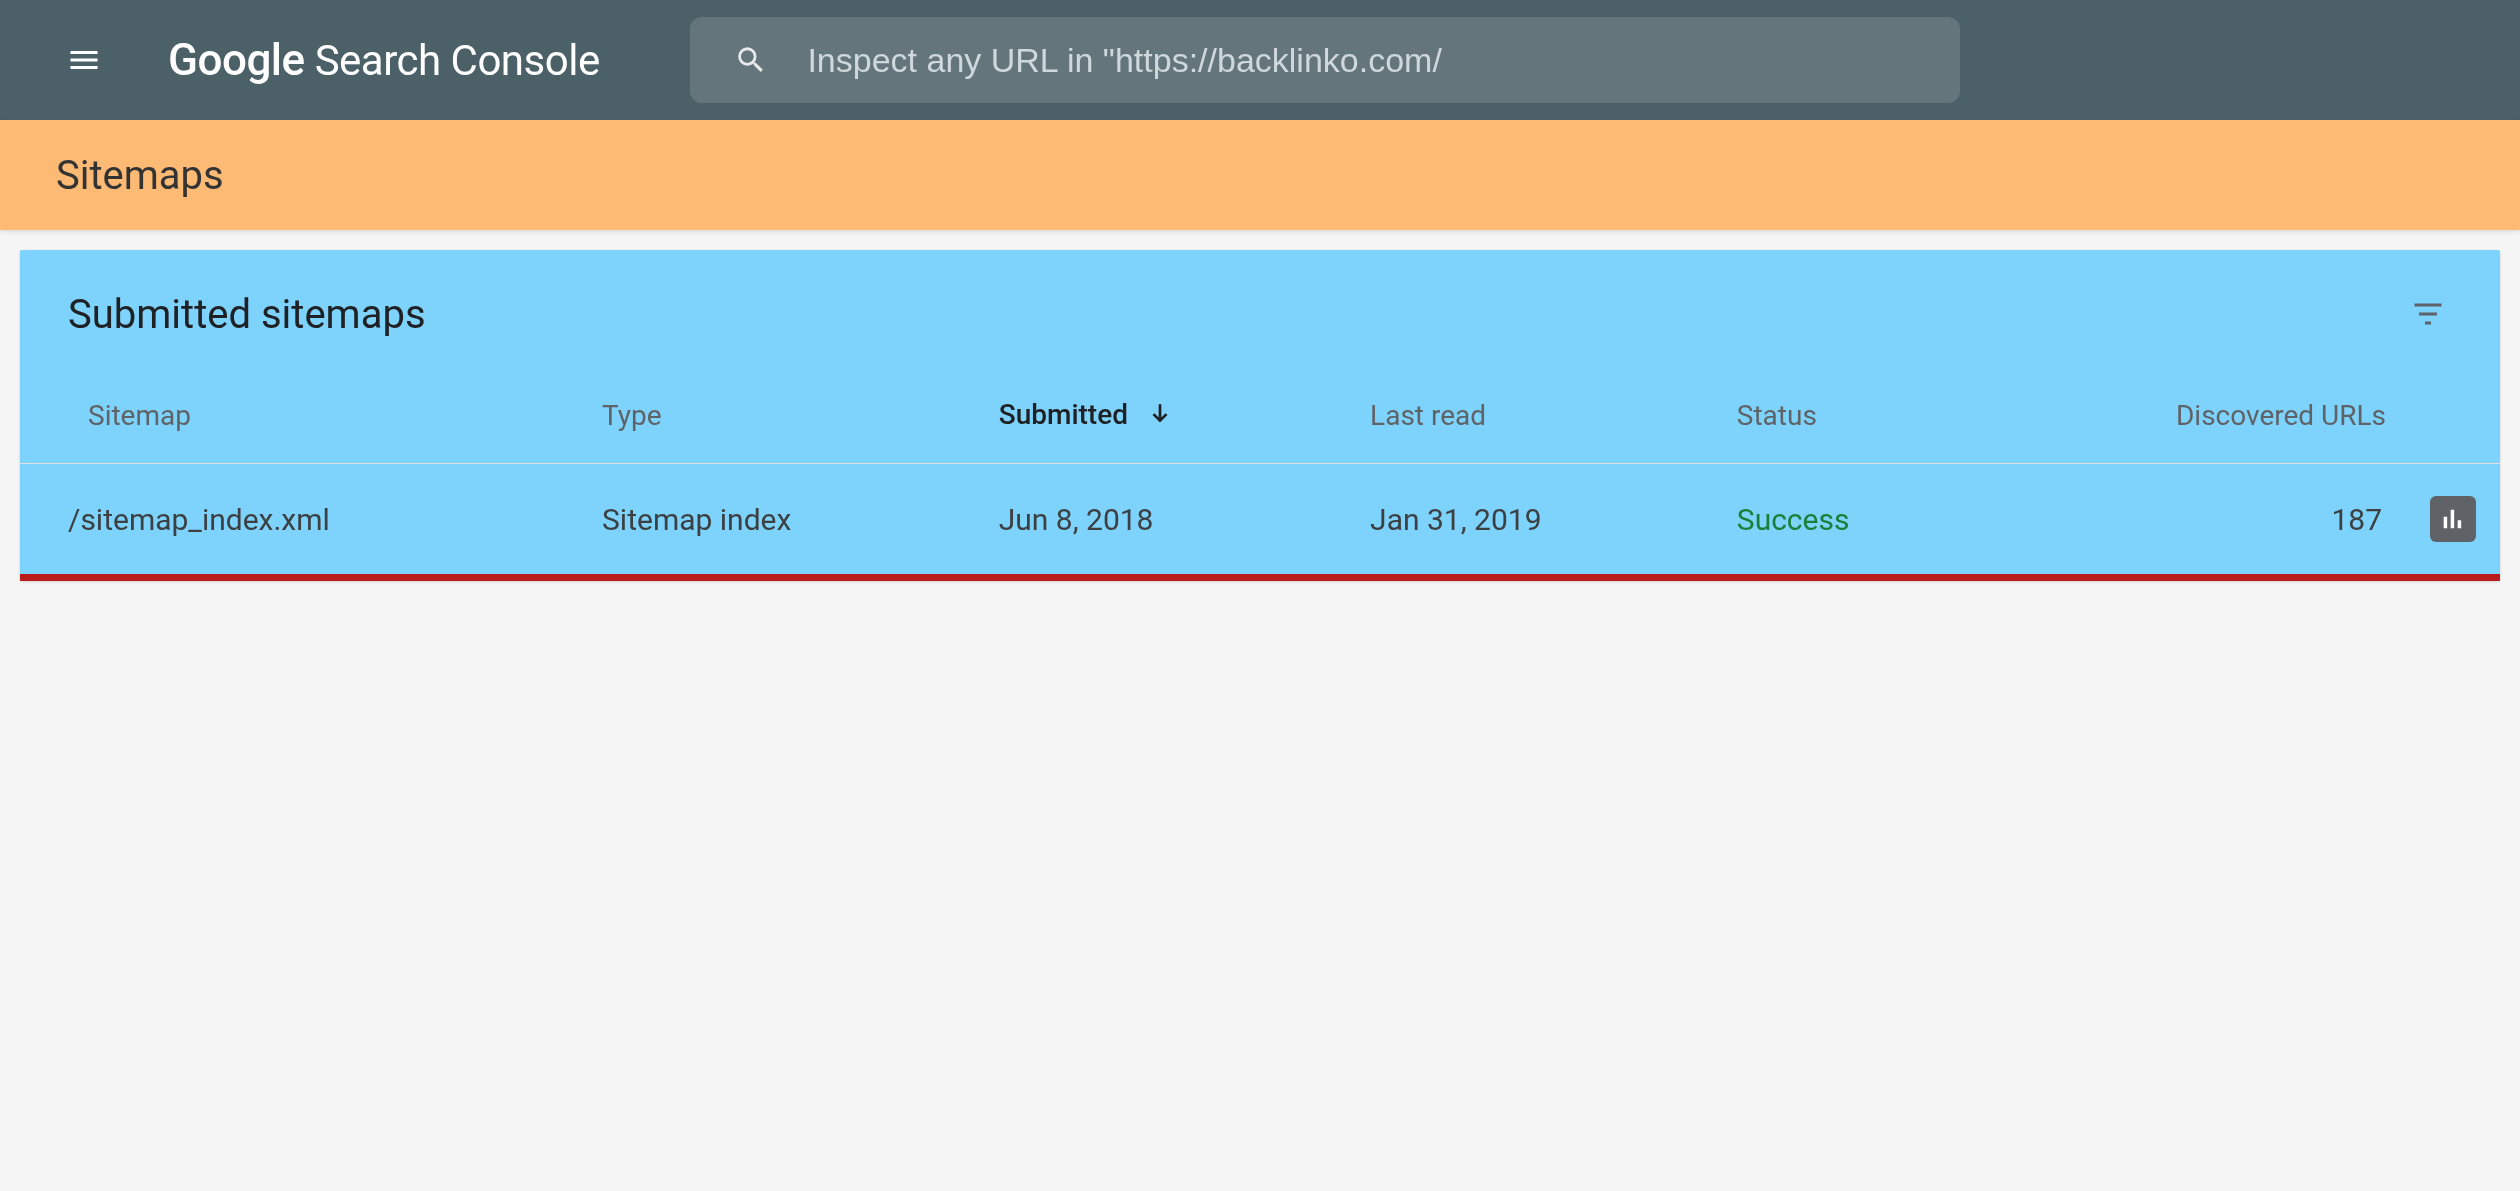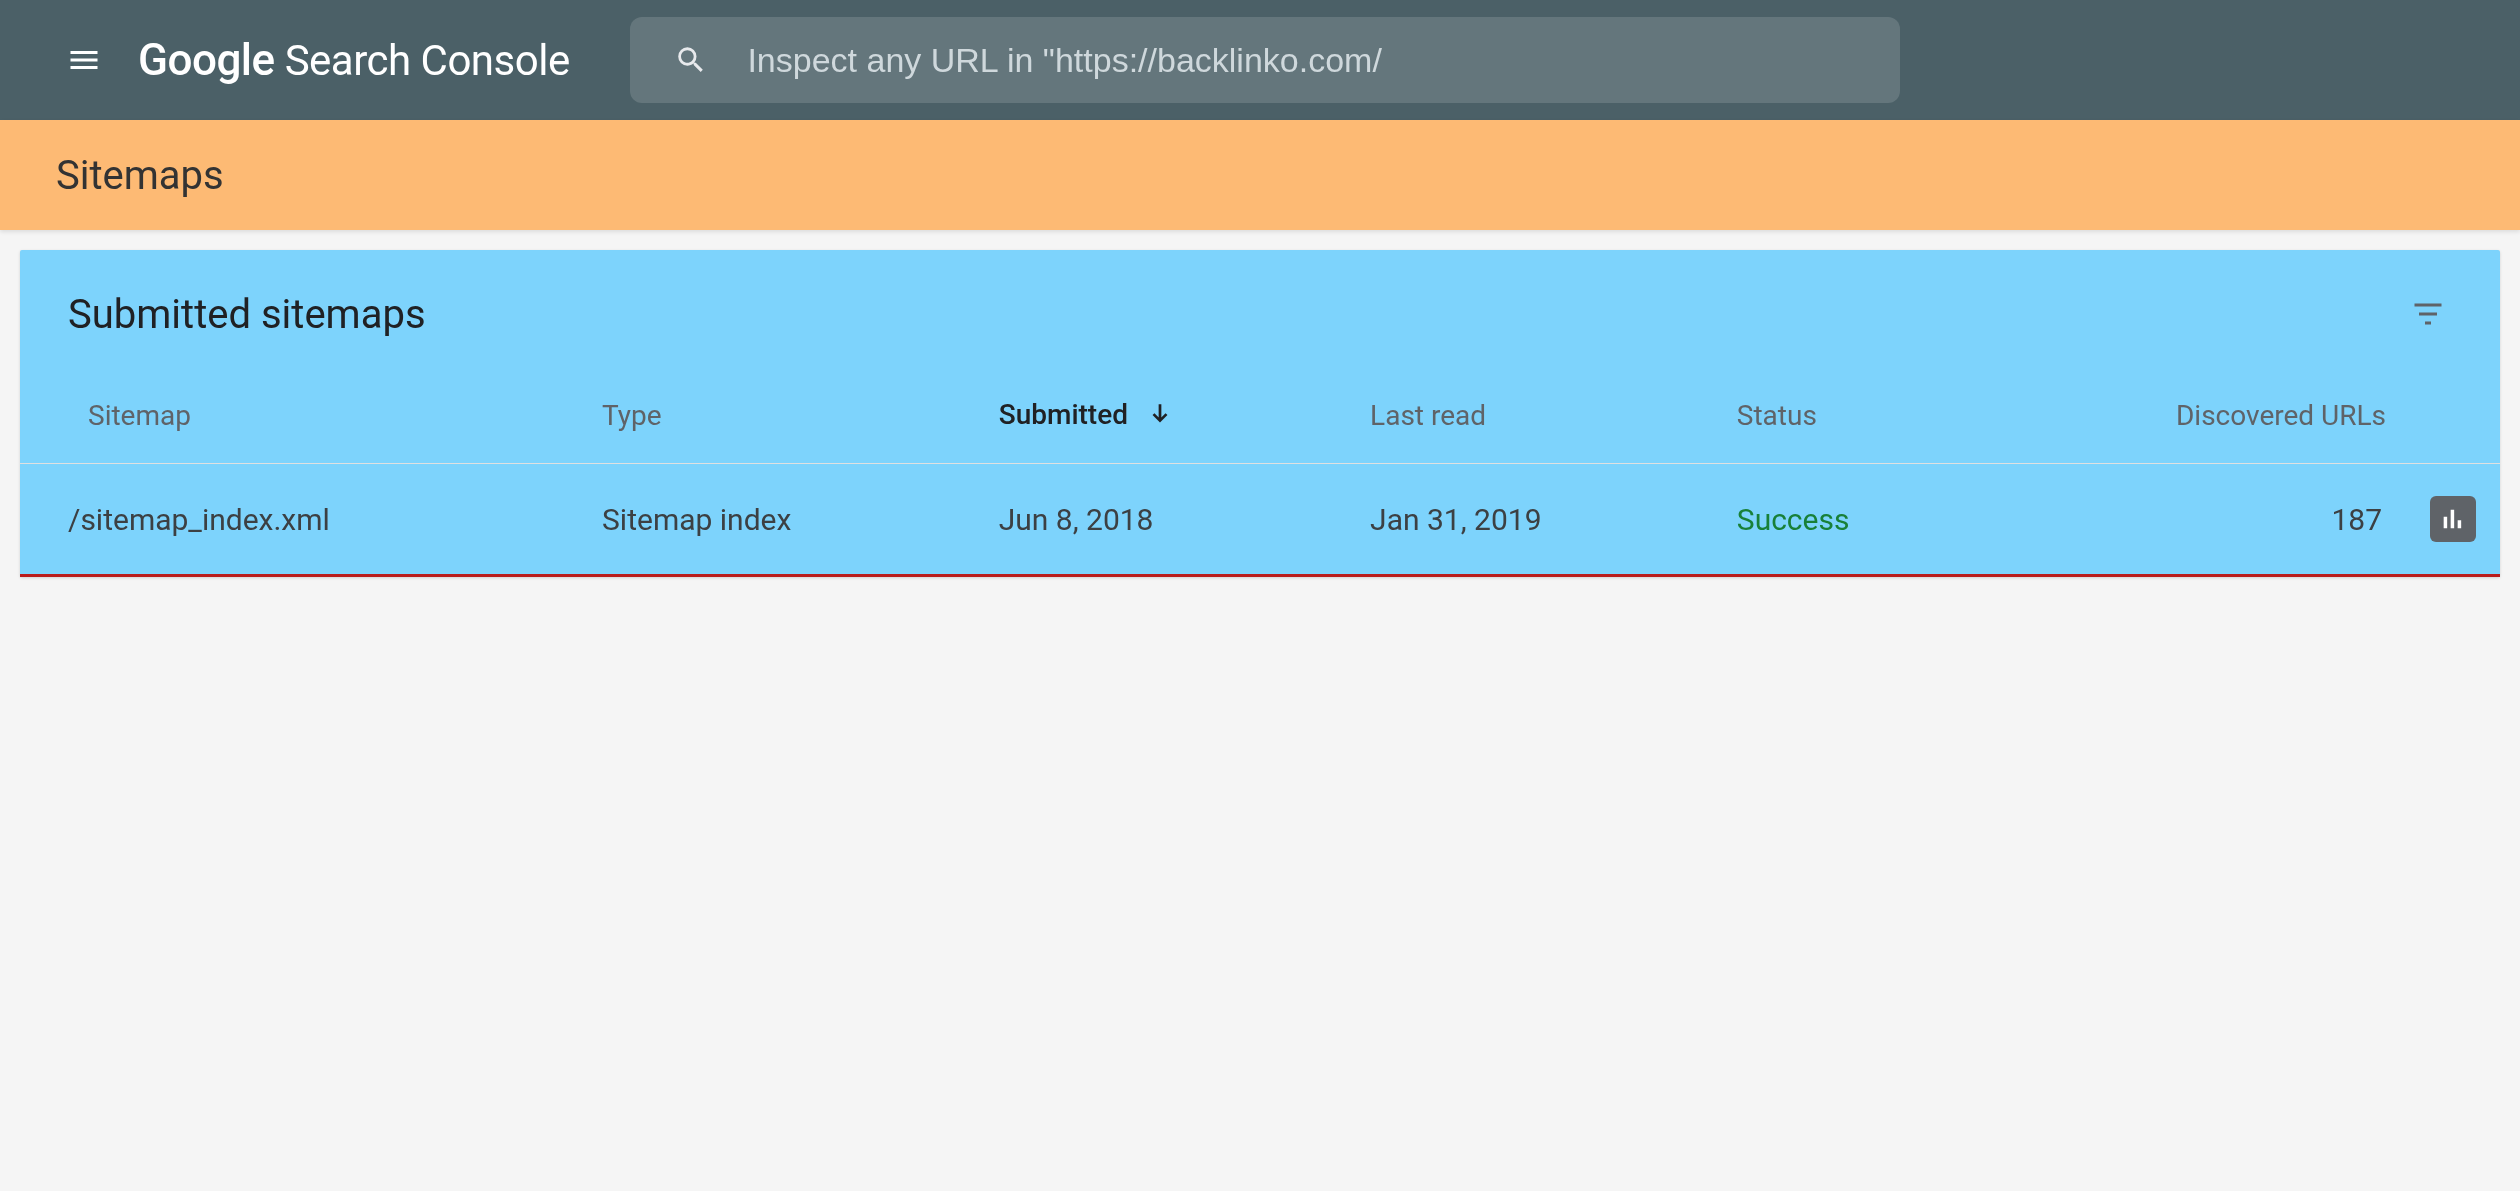--- a/index.html
+++ b/index.html
@@ -8,21 +8,21 @@
     background: #f5f5f5;
     color: #202124;
     width: 2520px;
   }
   .header {
     background: #4b6067;
     height: 120px;
     display: flex;
     align-items: center;
     padding: 0 60px;
-    gap: 30px;
+    gap: 60px;
   }
   .menu-btn {
     width: 48px;
     height: 48px;
     display: flex;
     align-items: center;
     justify-content: center;
     cursor: pointer;
   }
   .menu-btn svg { width: 36px; height: 36px; fill: #fff; }
@@ -112,21 +112,21 @@
     color: #202124;
     font-weight: 500;
   }
   .sort-arrow {
     display: inline-block;
     margin-left: 12px;
     vertical-align: middle;
   }
   .sort-arrow svg { width: 26px; height: 26px; stroke: #202124; fill: none; stroke-width: 2.5; }
   thead th.num { text-align: right; padding-right: 20px; }
-  tbody tr { border-top: 1px solid #e0e0e0; border-bottom: 3px solid #b91c1c; }
+  tbody tr { border-top: 1px solid #e0e0e0; border-bottom: 7px solid #b91c1c; }
   tbody td {
     font-size: 30px;
     color: #3c4043;
     padding: 32px 24px;
     vertical-align: middle;
   }
   tbody td:first-child { padding-left: 48px; }
   .status-success { color: #188038; }
   td.num { text-align: right; }
   .row-action {

